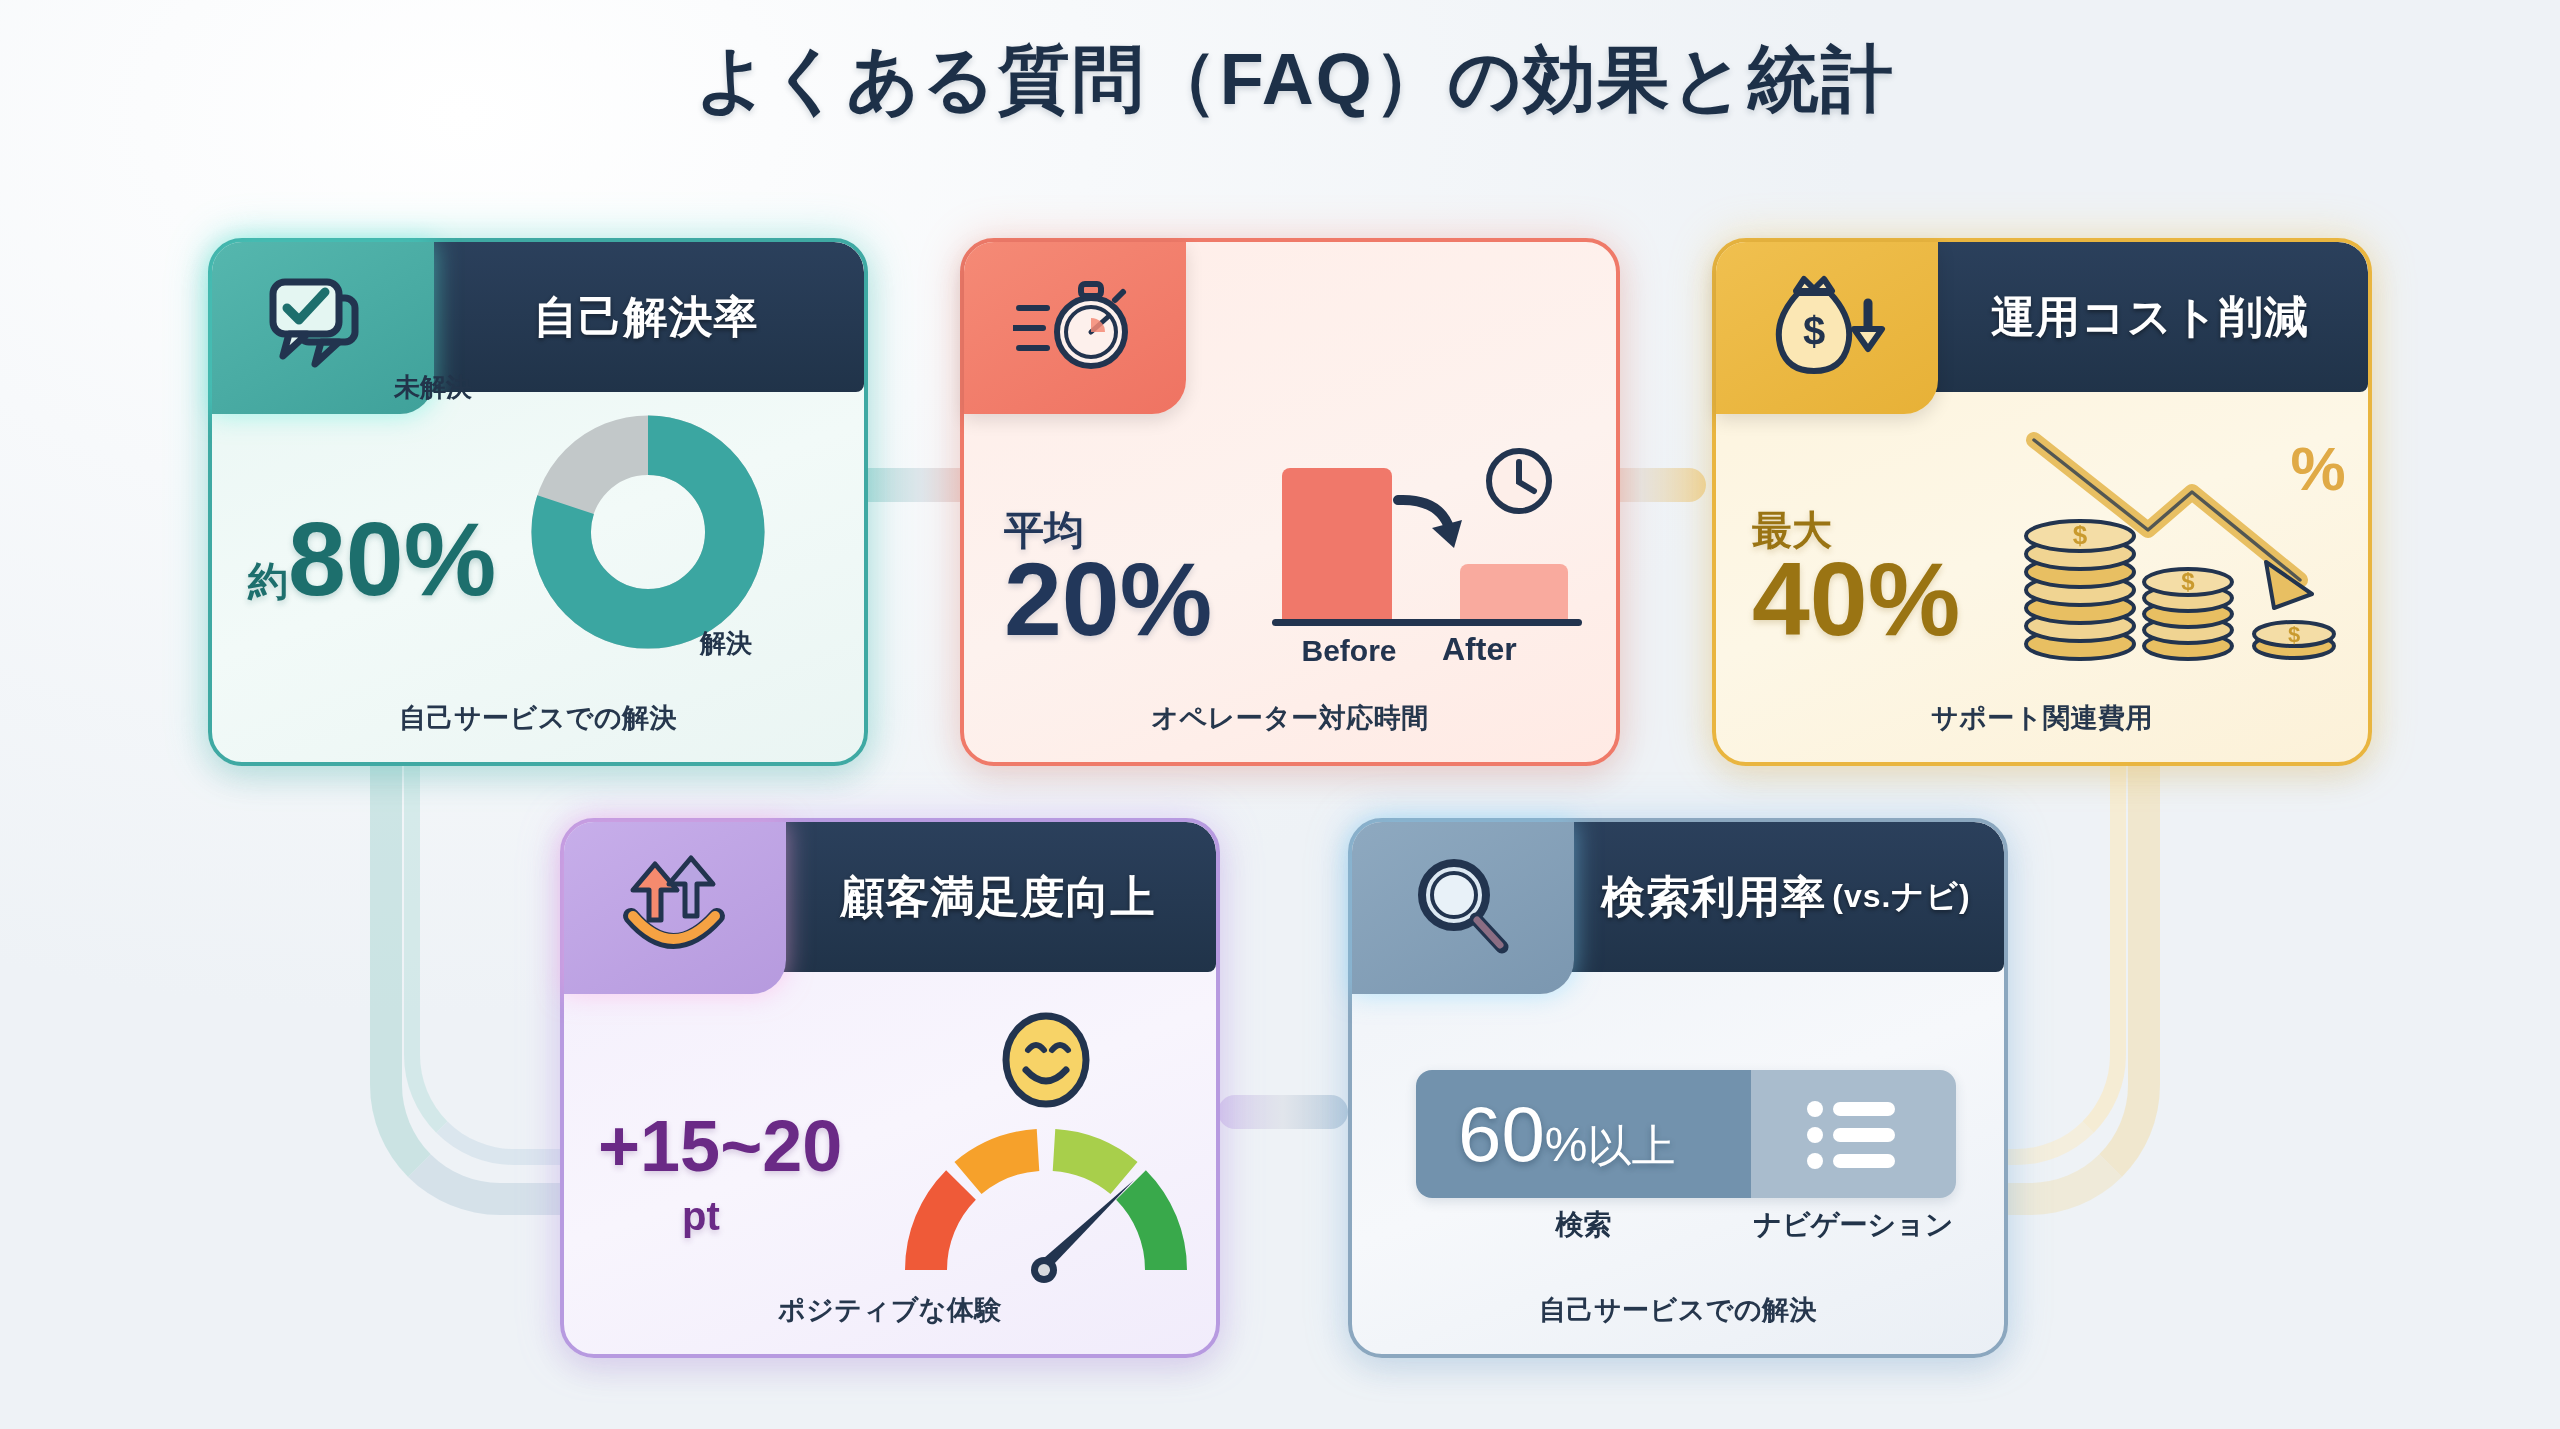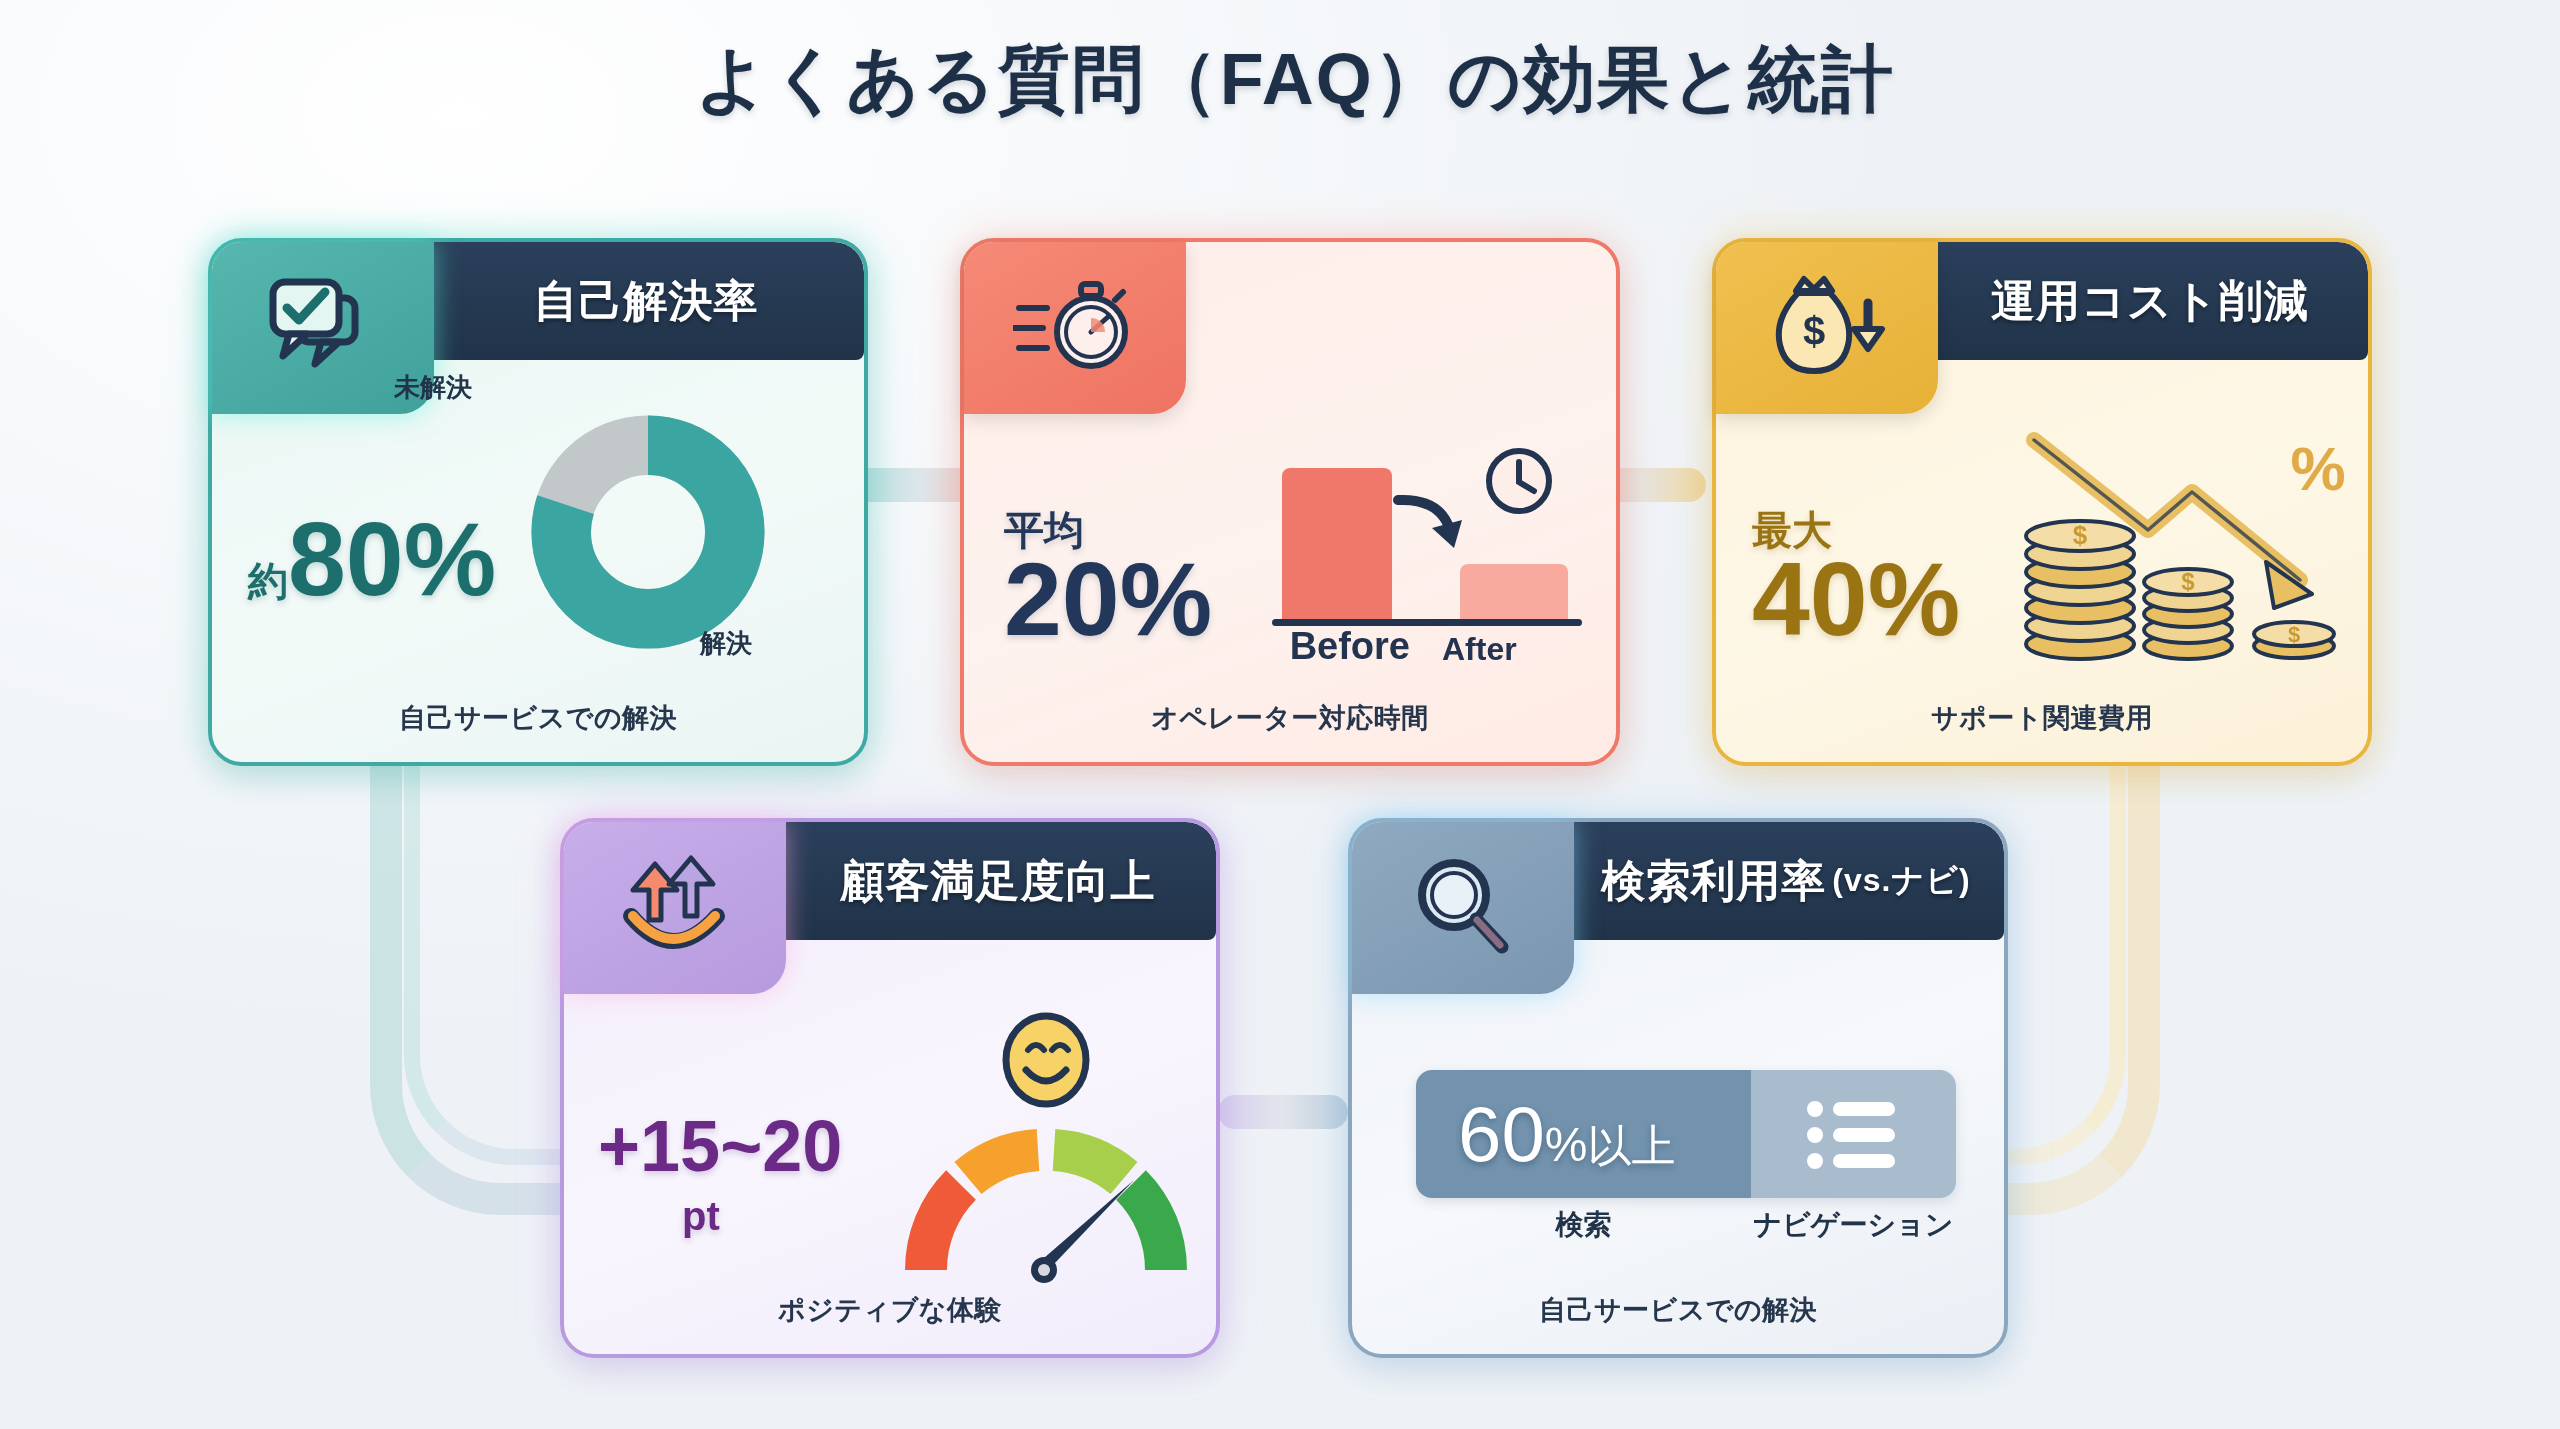--- a/index.html
+++ b/index.html
@@ -59,21 +59,21 @@
 
   
   .card{
     position:absolute;border-radius:34px;border:4px solid;
     box-sizing:border-box;overflow:visible;
   }
   .card-body{
     position:absolute;inset:0;border-radius:30px;overflow:hidden;
   }
   .hdr{
-    position:absolute;left:216px;right:0;top:0;height:118px;
+    position:absolute;left:216px;right:0;top:0;height:150px;
     background:linear-gradient(180deg,#2b405c 0%,#203349 100%);
     border-top-right-radius:30px;border-bottom-right-radius:8px;
     display:flex;align-items:center;justify-content:center;
     color:#ffffff;font-size:44px;font-weight:bold;
     text-shadow:0 2px 4px rgba(0,0,0,.45);
     letter-spacing:1px;
   }
   .hdr .sub{font-size:32px;font-weight:bold;margin-left:6px;}
   .badge{
     position:absolute;left:0;top:0;width:222px;height:172px;
@@ -225,21 +225,21 @@
       <div style="position:absolute;left:196px;bottom:46px;width:108px;height:56px;background:#f9aa9e;border-radius:8px 8px 0 0;"></div>
       <div style="position:absolute;left:8px;bottom:40px;width:310px;height:7px;background:#22344f;border-radius:4px;"></div>
       <svg style="position:absolute;left:128px;bottom:108px;" width="82" height="66" viewBox="0 0 82 66">
         <path d="M6 8 Q48 6 58 38" fill="none" stroke="#22344f" stroke-width="10" stroke-linecap="round"></path>
         <path d="M40 36 L62 56 L70 28 Z" fill="#22344f"></path>
       </svg>
       <svg style="position:absolute;left:216px;top:-14px;" width="78" height="78" viewBox="0 0 78 78">
         <circle cx="39" cy="39" r="30" fill="#fdeee9" stroke="#22344f" stroke-width="6"></circle>
         <path d="M39 20 L39 40 L54 49" fill="none" stroke="#22344f" stroke-width="6" stroke-linecap="round"></path>
       </svg>
-      <div style="position:absolute;left:0;bottom:-2px;width:146px;text-align:right;font-size:38px;font-weight:bold;color:#22344f;">Before</div>
+      <div style="position:absolute;left:12px;bottom:-2px;width:146px;text-align:center;font-size:30px;font-weight:bold;color:#22344f;">Before</div>
       <div style="position:absolute;left:178px;bottom:-2px;width:146px;text-align:left;font-size:32px;font-weight:bold;color:#22344f;">After</div>
     </div>
   </div>
 
   <div class="card" id="card3">
     <div class="card-body">
       <div class="hdr">運用コスト削減</div>
       <div class="foot">サポート関連費用</div>
     </div>
     <div class="badge">

